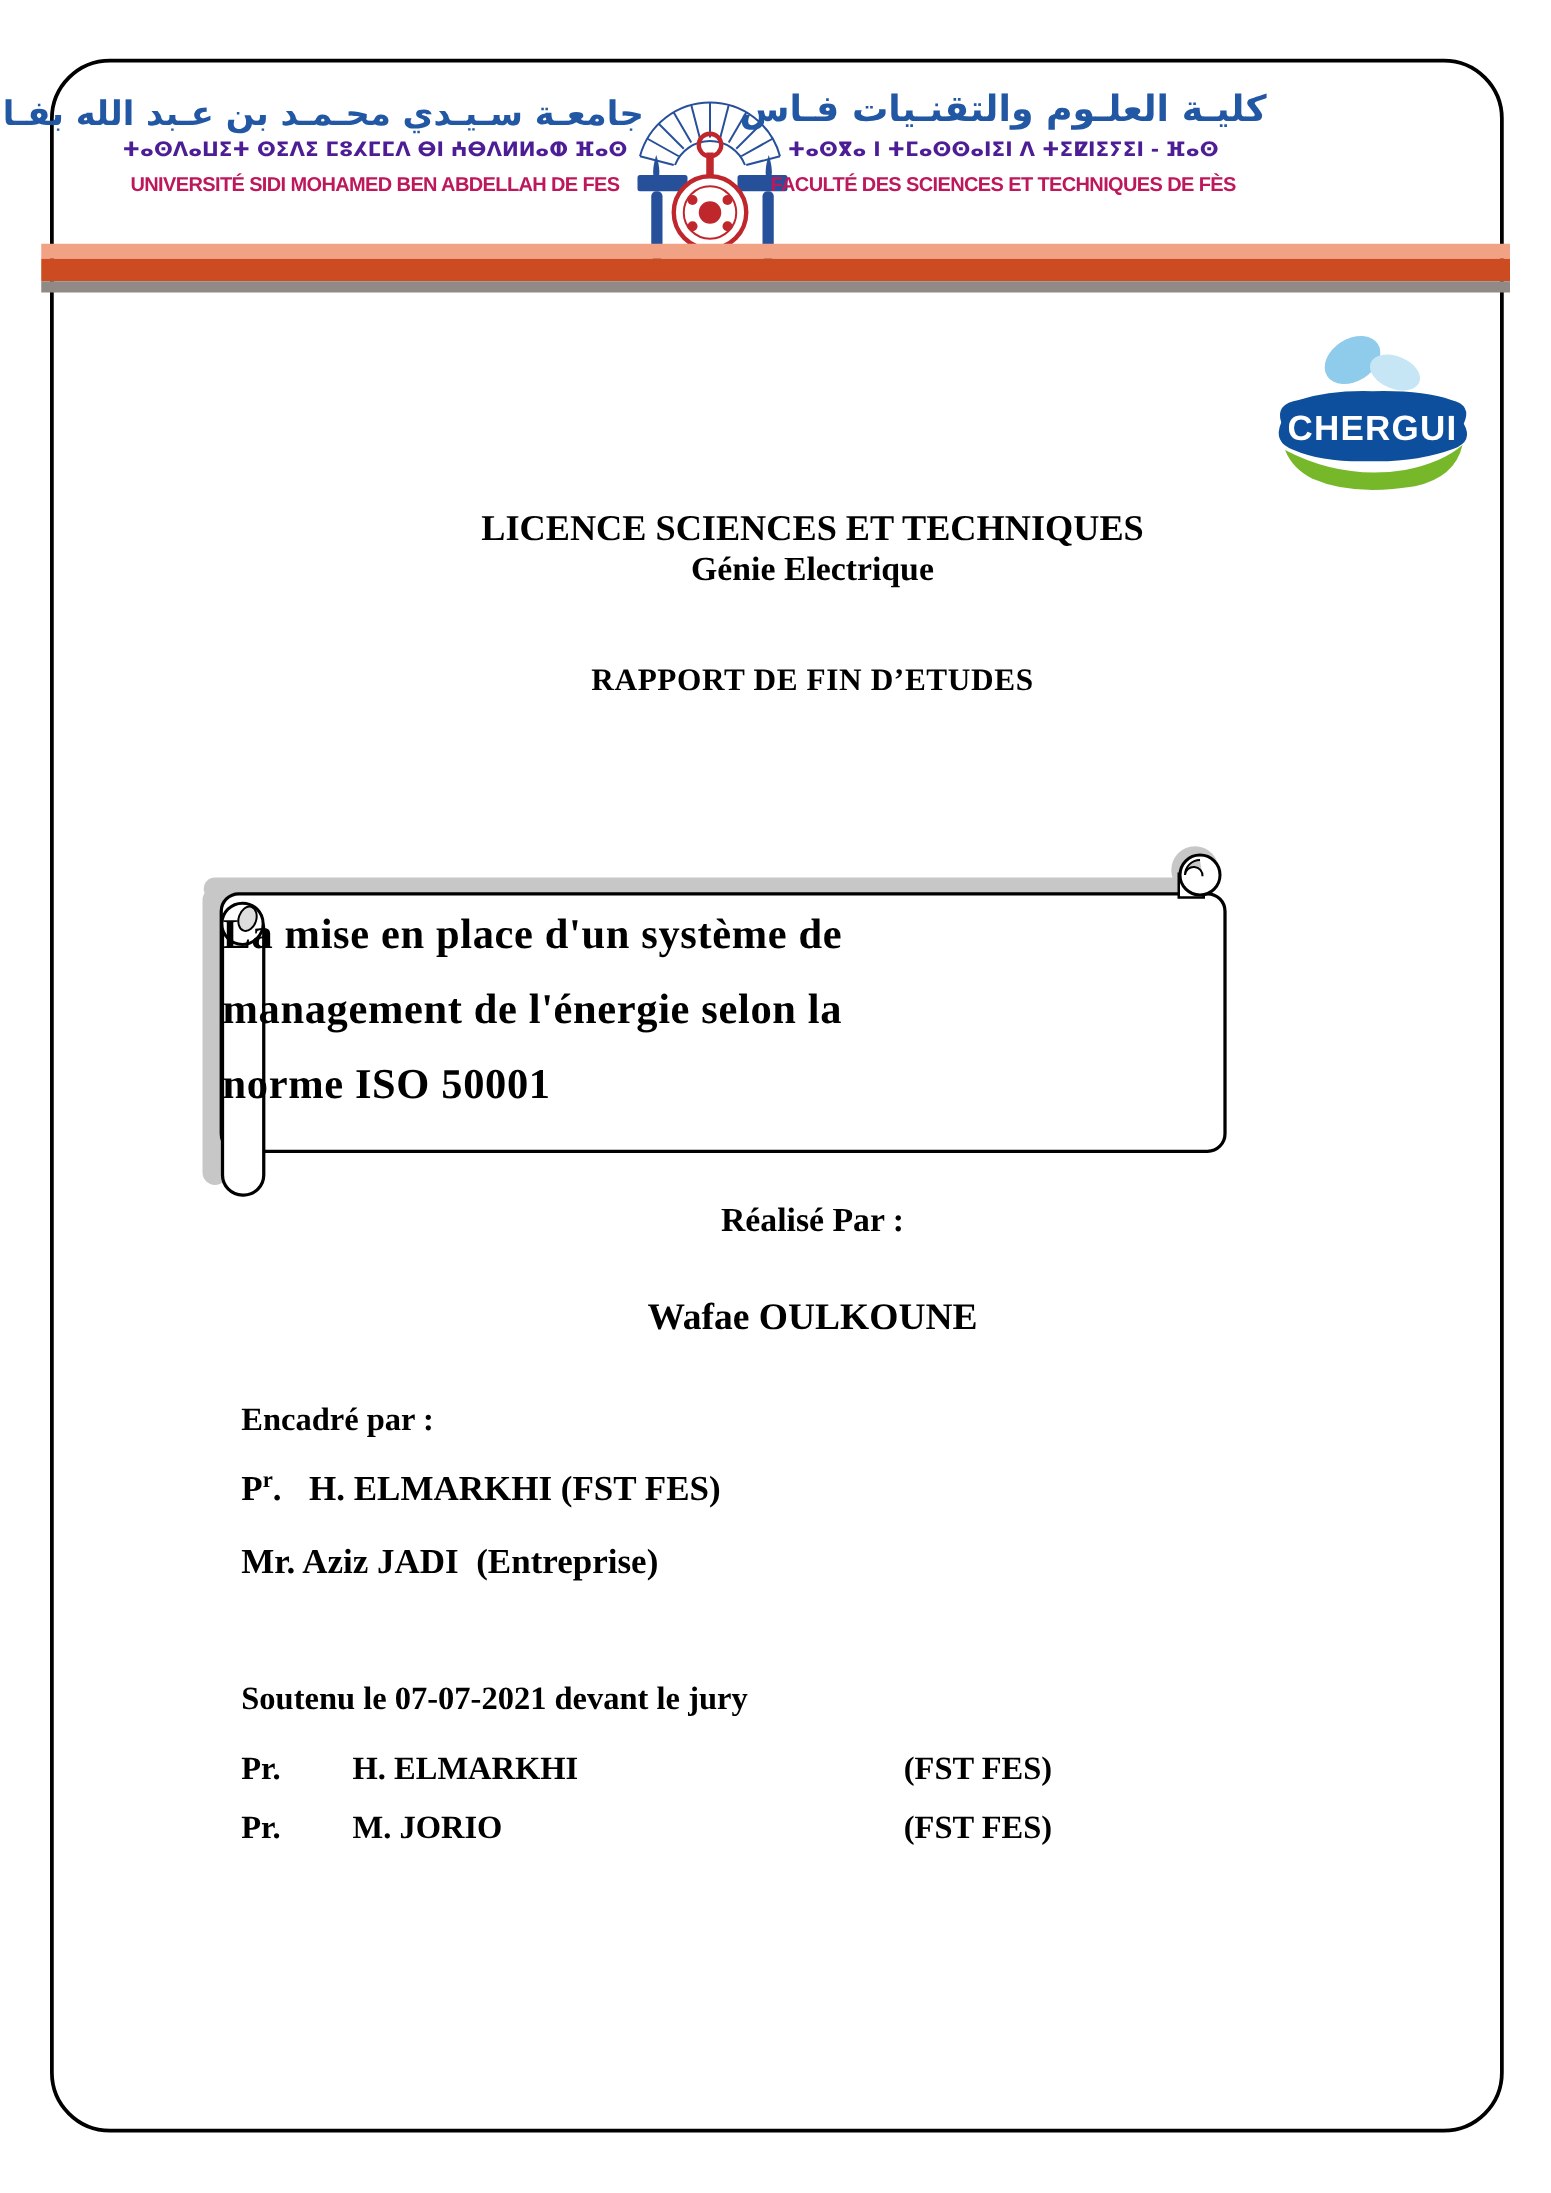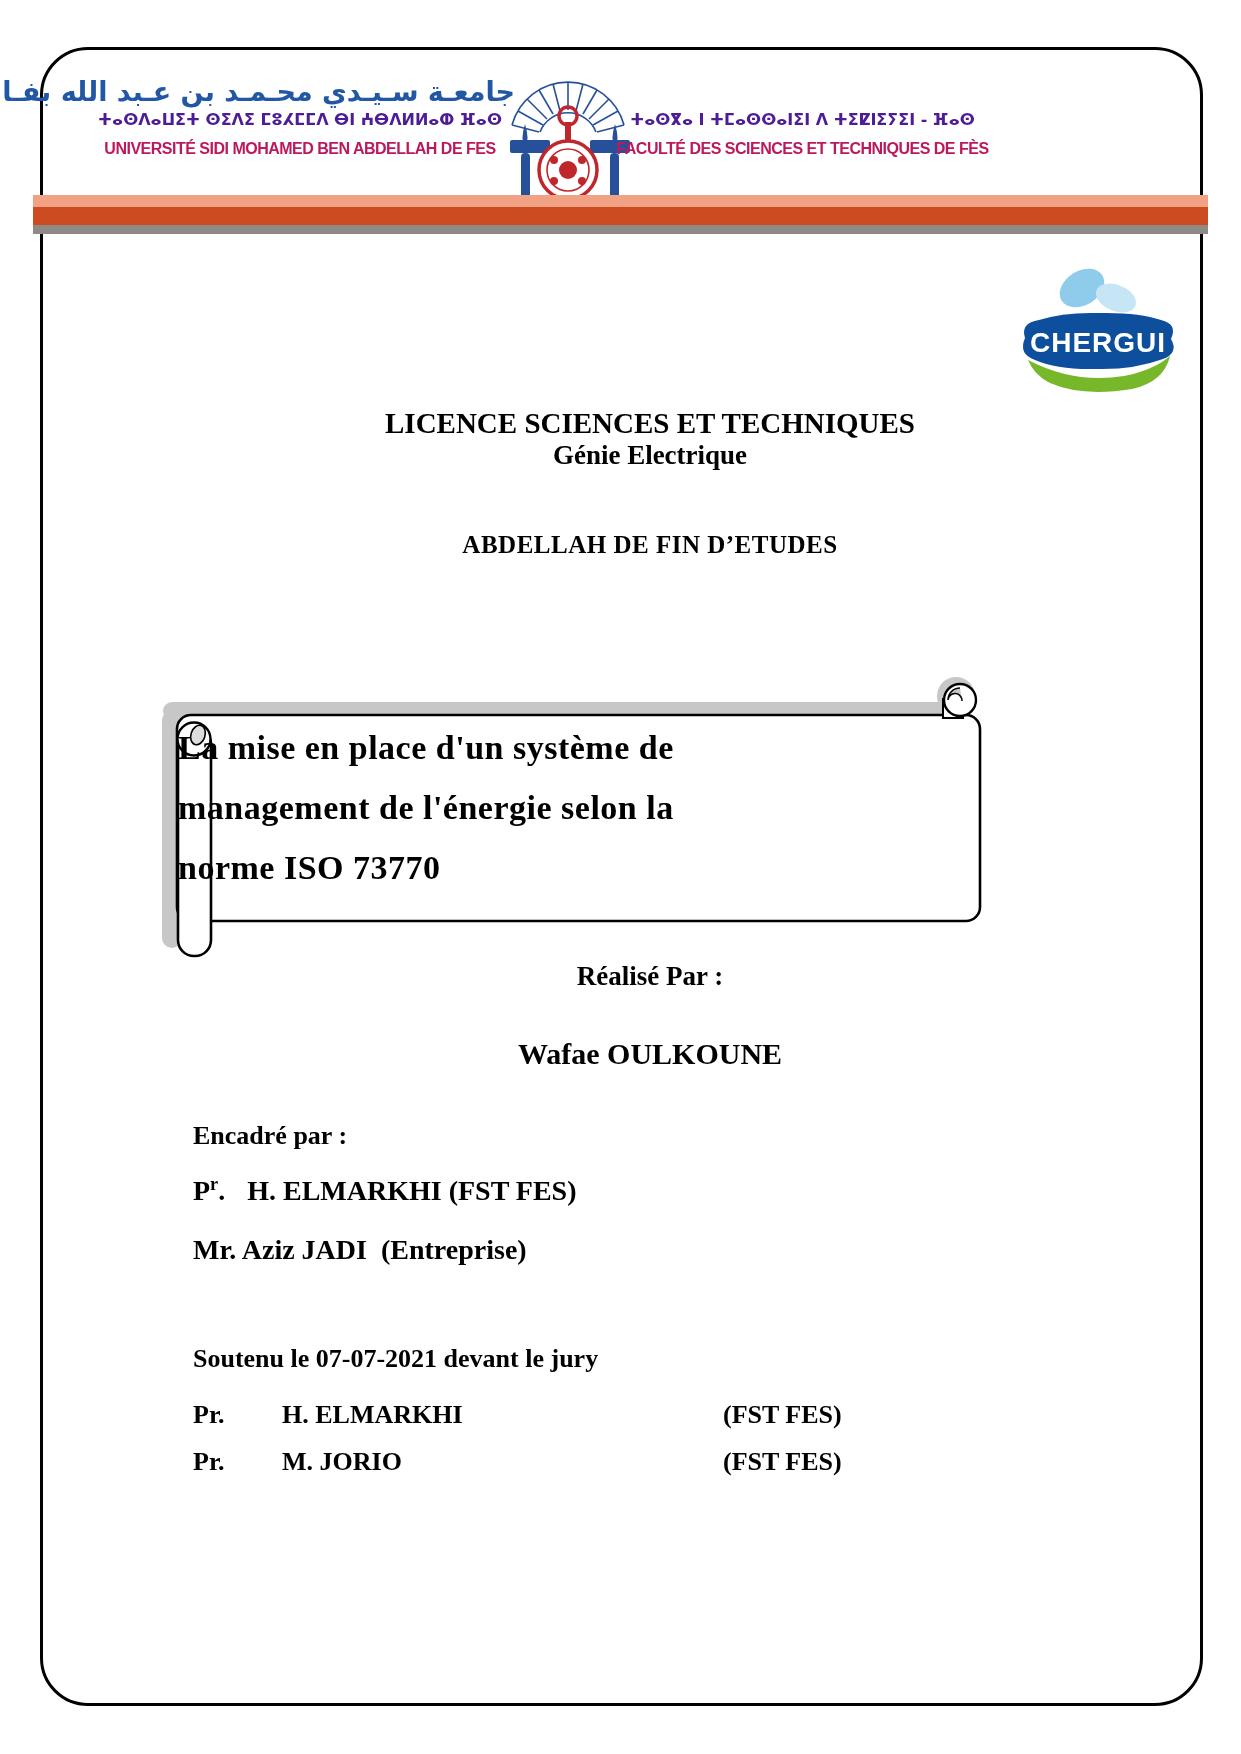--- a/index.html
+++ b/index.html
@@ -72,59 +72,60 @@
       <circle cx="80" cy="110" r="21" fill="none" stroke="#C0272D" stroke-width="1.6"></circle>
       <circle cx="80" cy="110" r="9" fill="#C0272D"></circle>
       <circle cx="66" cy="100" r="4" fill="#C0272D"></circle>
         <circle cx="94" cy="100" r="4" fill="#C0272D"></circle>
       <circle cx="66" cy="121" r="4" fill="#C0272D"></circle>
         <circle cx="94" cy="121" r="4" fill="#C0272D"></circle>
       <path d="M70 138 Q80 150 90 138 Q85 144 80 143 Q75 144 70 138 Z" fill="#C0272D"></path>
     </g>
   </svg>
 
+  <div class="hdr-line ar" style="left:590px;top:70px;width:425px;font-size:29px;">كليـة العلـوم والتقنـيات فـاس</div>
   <div class="hdr-line tif" style="left:590px;top:110px;width:425px;font-size:16px;">ⵜⴰⵙⴳⴰ ⵏ ⵜⵎⴰⵙⵙⴰⵏⵉⵏ ⴷ ⵜⵉⵇⵏⵉⵢⵉⵏ - ⴼⴰⵙ</div>
   <div class="hdr-line lat" style="left:590px;top:140px;width:425px;font-size:16px;">FACULTÉ DES SCIENCES ET TECHNIQUES DE FÈS</div>
 
   <div class="bar salmon"></div>
   <div class="bar orange"></div>
   <div class="bar gray"></div>
 
   <svg style="position:absolute;left:1012px;top:258px;" width="172" height="142" viewBox="0 0 172 142">
     <ellipse cx="70" cy="30" rx="24" ry="17" transform="rotate(-32 70 30)" fill="#8FCBEA"></ellipse>
     <ellipse cx="104" cy="40" rx="21" ry="13" transform="rotate(22 104 40)" fill="#C6E6F6"></ellipse>
     <path d="M16 102 Q62 126 112 118 Q142 112 158 98 Q152 124 120 131 Q70 139 38 125 Q22 117 16 102 Z" fill="#76B82A"></path>
     <path d="M13 80 Q8 65 27 62 Q52 54 86 55 Q126 54 149 62 Q166 66 159 81 Q167 95 151 101
              Q121 112 84 111 Q46 112 23 102 Q6 96 13 80 Z" fill="#0D4F9C"></path>
     <text x="86" y="94" text-anchor="middle" fill="#fff" font-size="28" font-weight="bold" font-family="Liberation Sans, DejaVu Sans, sans-serif" letter-spacing="1">CHERGUI</text>
   </svg>
 
   <div class="ctr" style="top:407px;font-size:29px;">LICENCE SCIENCES ET TECHNIQUES</div>
   <div class="ctr" style="top:440px;font-size:27px;">Génie Electrique</div>
-  <div class="ctr" style="top:531px;font-size:25px;letter-spacing:0.5px;">ABDELLAH DE FIN D’ETUDES</div>
+  <div class="ctr" style="top:531px;font-size:25px;letter-spacing:0.5px;">RAPPORT DE FIN D’ETUDES</div>
 
   <svg style="position:absolute;left:140px;top:650px;" width="880" height="330" viewBox="140 650 880 330">
     <g fill="#C7C7C7" stroke="none">
       <rect x="163" y="702" width="785" height="18" rx="9"></rect>
       <rect x="162" y="710" width="20" height="238" rx="10"></rect>
       <circle cx="956" cy="696" r="19"></circle>
     </g>
     <rect x="177" y="715" width="803" height="206" rx="14" fill="#fff" stroke="#000" stroke-width="2.6"></rect>
     <rect x="943" y="699" width="20" height="19" fill="#fff" stroke="#000" stroke-width="2"></rect>
     <circle cx="960" cy="700" r="16" fill="#fff" stroke="#000" stroke-width="2.4"></circle>
     <path d="M960 688 A 12 12 0 0 0 948 700 A 7 7 0 0 1 962 701" fill="#C7C7C7" stroke="#000" stroke-width="1.6"></path>
     <rect x="178" y="728" width="33" height="228" rx="16" fill="#fff" stroke="#000" stroke-width="2.6"></rect>
     <circle cx="194" cy="739" r="16.5" fill="#fff" stroke="#000" stroke-width="2.4"></circle>
     <ellipse cx="198" cy="735" rx="7" ry="10" transform="rotate(18 198 735)" fill="#DDDDDD" stroke="#000" stroke-width="1.6"></ellipse>
   </svg>
 
   <div class="title-lines">
     <div>La mise en place d'un système de</div>
     <div>management de l'énergie selon la</div>
-    <div>norme ISO 73770</div>
+    <div>norme ISO 50001</div>
   </div>
 
   <div class="ctr" style="top:1037px;font-size:30px;">Wafae OULKOUNE</div>
   <div class="ctr" style="top:961px;font-size:27px;">Réalisé Par :</div>
 
   <div class="lft" style="top:1121px;font-size:26px;">Encadré par :</div>
 
   <div class="lft" style="top:1174px;font-size:28px;">
     <span><span>P</span><sup>r</sup><span>.</span></span><span class="tgap"></span><span>H. ELMARKHI</span>
     <span>(FST FES)</span>

